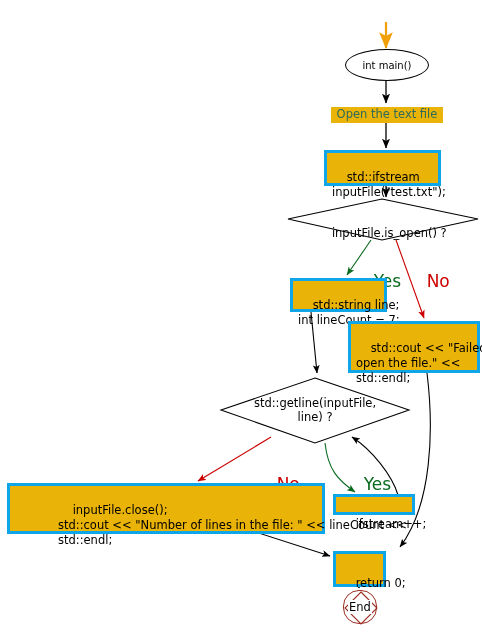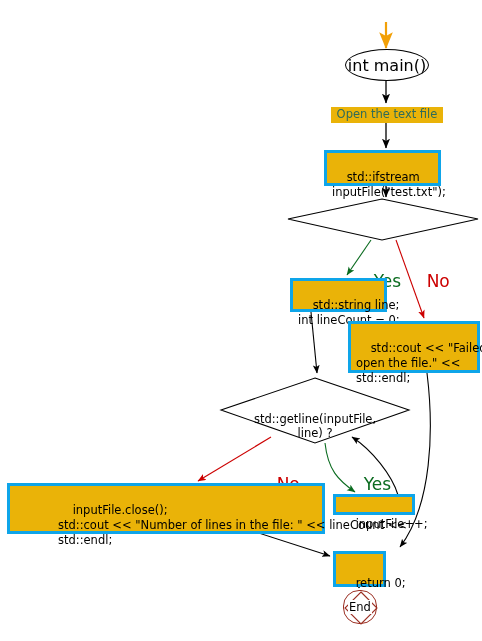--- a/index.html
+++ b/index.html
@@ -32,21 +32,21 @@
     font-size: 11.5px;
     line-height: 15px;
     color: #000000;
     padding: 2px 4px 2px 5px;
     white-space: pre;
     text-align: left;
   }
   .term-oval {
     border: 1px solid #000000;
     border-radius: 50%;
-    font-size: 16px;
+    font-size: 10px;
     color: #000000;
     display: flex;
     align-items: center;
     justify-content: center;
     background: #ffffff;
   }
   .term-dia {
     border: 1px solid #9b2f23;
     font-size: 11.5px;
     color: #000000;
@@ -137,61 +137,64 @@
 
   <div class="node lbl-note" style="left:331px; top:107px; width:112px; height:16px; text-align:center;">
     <span>Open the text file</span>
   </div>
 
   <div class="node proc" style="left:324px; top:150px; width:117px; height:36px;">
     <span>std::ifstream
 inputFile("test.txt");</span>
   </div>
 
+  <div class="dia-label" style="left:293px; top:212px; width:178px; height:16px;">
+    <span>inputFile.is_open() ?</span>
+  </div>
 
   <div class="edge-label lbl-yes" style="left:352px; top:251px;">
     <span>Yes</span>
   </div>
 
   <div class="edge-label lbl-no" style="left:405px; top:251px;">
     <span>No</span>
   </div>
 
   <div class="node proc" style="left:290px; top:278px; width:97px; height:34px;">
     <span>std::string line;
-int lineCount = 0;</span>
+int lineCount = 7;</span>
   </div>
 
   <div class="node proc" style="left:348px; top:321px; width:132px; height:52px;">
     <span>std::cout &lt;&lt; "Failed to
 open the file." &lt;&lt;
 std::endl;</span>
   </div>
 
-  <div class="dia-label center-txt" style="left:231px; top:393px; width:168px; height:34px; flex-direction:column;margin-top:16px;">
+  <div class="dia-label center-txt" style="left:231px; top:393px; width:168px; height:34px; flex-direction:column;">
     <span style="text-align:center;">std::getline(inputFile,
 line) ?</span>
   </div>
 
   <div class="edge-label lbl-no" style="left:255px; top:454px;">
     <span>No</span>
   </div>
 
   <div class="edge-label lbl-yes" style="left:342px; top:454px;">
     <span>Yes</span>
   </div>
 
   <div class="node proc" style="left:7px; top:483px; width:318px; height:51px;padding-left:48px;">
     <span>inputFile.close();
 std::cout &lt;&lt; "Number of lines in the file: " &lt;&lt; lineCount &lt;&lt;
 std::endl;</span>
   </div>
 
   <div class="node proc" style="left:333px; top:494px; width:82px; height:21px; line-height:17px;">
-    <span>inputFile++;</span>
+    <span>ifstream++;</span>
   </div>
 
   <div class="node proc" style="left:333px; top:551px; width:53px; height:36px; line-height:18px;">
     <span>return 0;</span>
   </div>
 
   <div class="node term-dia" style="left:343px; top:590px; width:34px; height:34px;border-radius:16px;">
     <svg width="34" height="34" viewBox="0 0 34 34" style="position:absolute;left:0;top:0;">
       <polygon points="17,1 33,17 17,33 1,17" fill="none" stroke="#9b2f23" stroke-width="1.1"></polygon>
     </svg>

